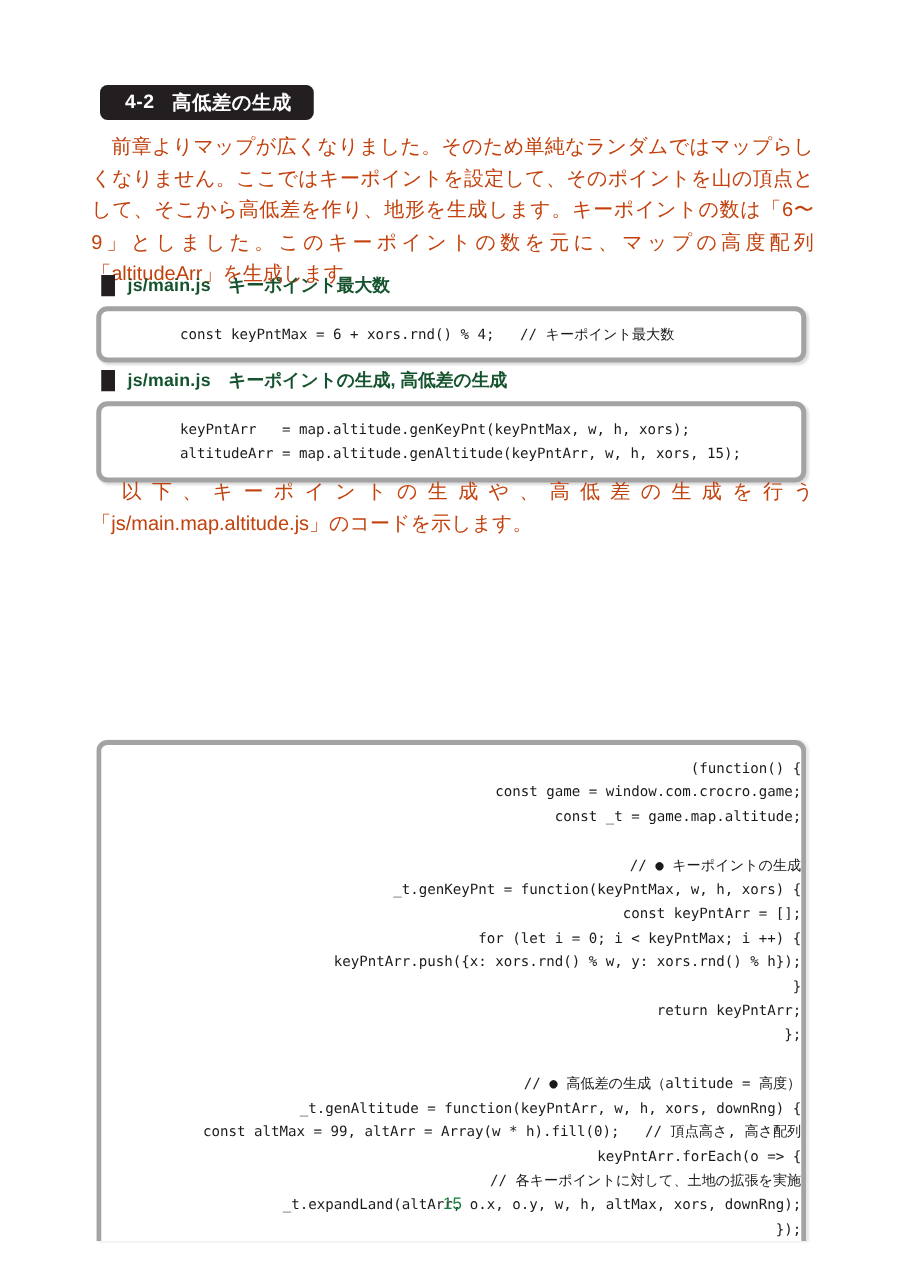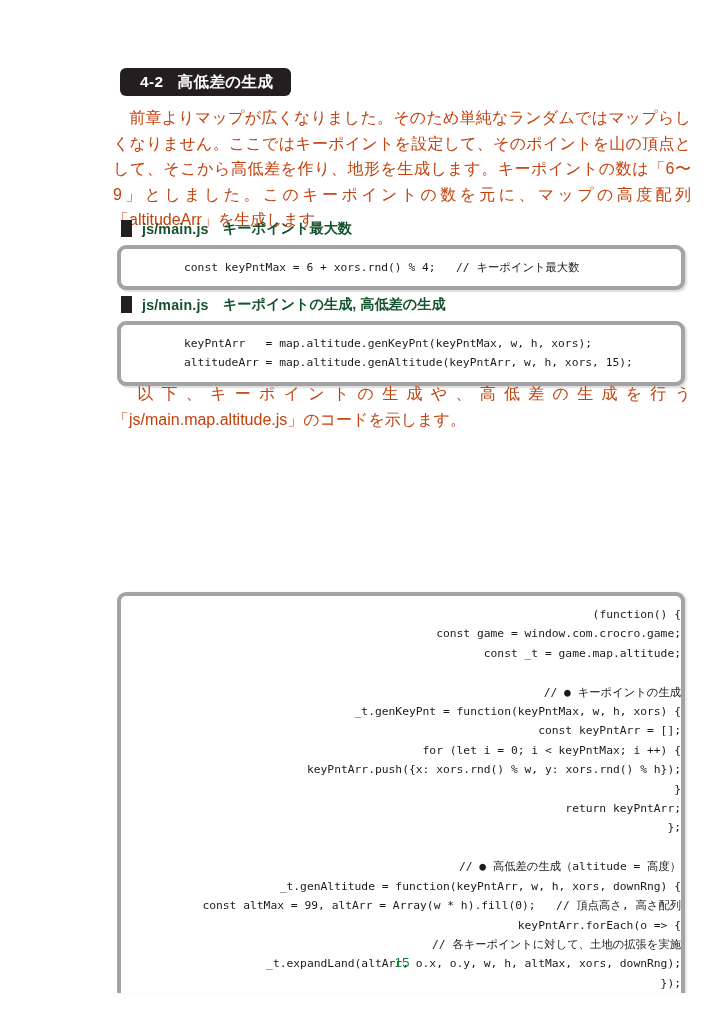--- a/index.html
+++ b/index.html
@@ -16,21 +16,20 @@
     color: #1a1a1a;
     -webkit-font-smoothing: antialiased;
   }
 
   .page {
     position: absolute;
     left: 0; top: 0;
     width: 616px;
     height: 1024px;
     background: #ffffff;
-    margin-left: 40px;
   }
 
   
   .section-title {
     position: absolute;
     left: 80px;
     top: 68px;
     height: 28px;
     padding: 0 18px 0 20px;
     background: #231f20;

